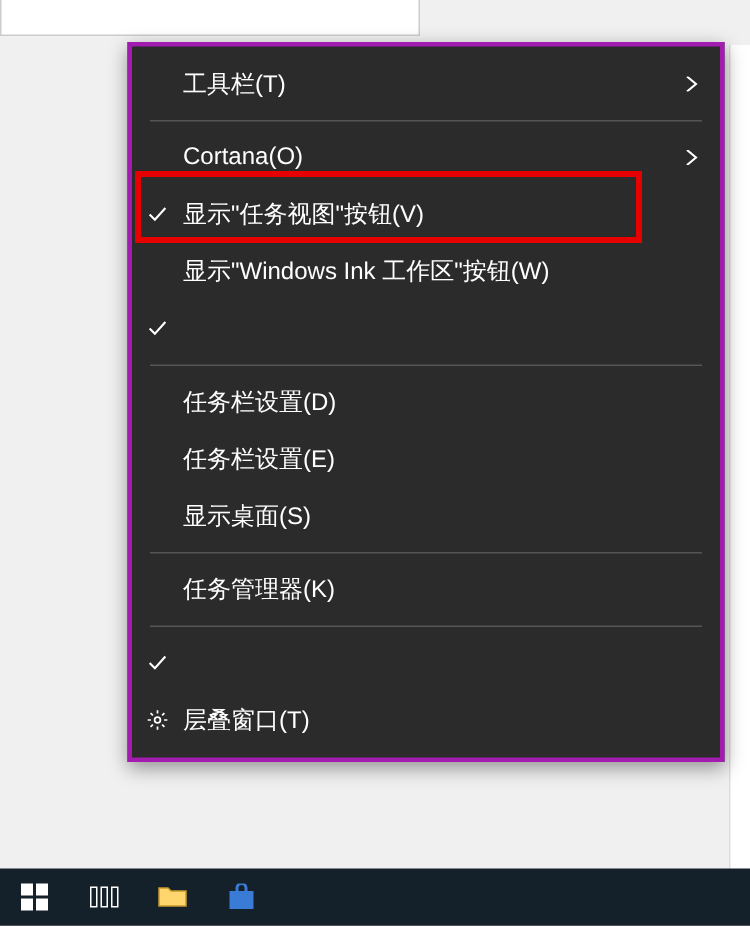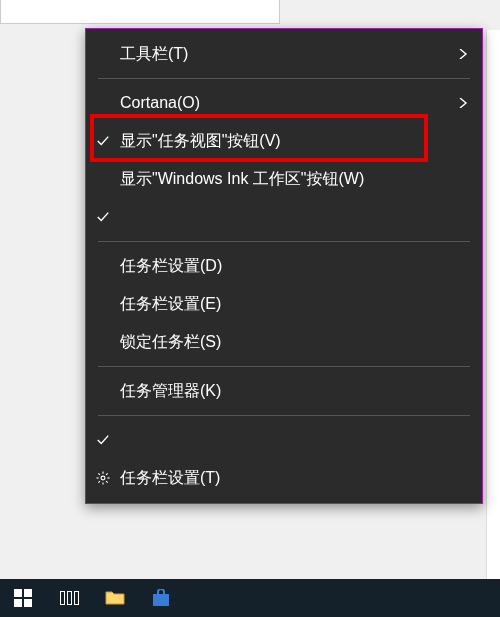--- a/index.html
+++ b/index.html
@@ -19,21 +19,21 @@
       background: #fff;
       border: 1px solid #ccc;
       border-top: none;
     }
     .context-menu {
       position: absolute;
       top: 28px;
       left: 85px;
       width: 398px;
       background: #2b2b2b;
-      border: 1px solid #a21caf;
+      border: 3px solid #a21caf;
       padding: 6px 0;
       box-shadow: 0 4px 12px rgba(0,0,0,0.4);
     }
     .menu-item {
       display: flex;
       align-items: center;
       height: 38px;
       color: #fff;
       font-size: 16px;
       padding: 0 14px 0 0;
@@ -153,21 +153,21 @@
       <span class="label">任务栏设置(D)</span>
       <span class="expand-col"></span>
     </div>
     <div class="menu-item">
       <span class="check-col"></span>
       <span class="label">任务栏设置(E)</span>
       <span class="expand-col"></span>
     </div>
     <div class="menu-item">
       <span class="check-col"></span>
-      <span class="label">锁定任务栏(S)</span>
+      <span class="label">显示桌面(S)</span>
       <span class="expand-col"></span>
     </div>
     <div class="separator"></div>
     <div class="menu-item">
       <span class="check-col"></span>
       <span class="label">任务管理器(K)</span>
       <span class="expand-col"></span>
     </div>
     <div class="separator"></div>
     <div class="menu-item">
@@ -187,21 +187,21 @@
             <line x1="8" y1="13" x2="8" y2="15.5"></line>
             <line x1="0.5" y1="8" x2="3" y2="8"></line>
             <line x1="13" y1="8" x2="15.5" y2="8"></line>
             <line x1="2.7" y1="2.7" x2="4.5" y2="4.5"></line>
             <line x1="11.5" y1="11.5" x2="13.3" y2="13.3"></line>
             <line x1="2.7" y1="13.3" x2="4.5" y2="11.5"></line>
             <line x1="11.5" y1="4.5" x2="13.3" y2="2.7"></line>
           </g>
         </svg>
       </span>
-      <span class="label">任务栏设置(T)</span>
+      <span class="label">层叠窗口(T)</span>
       <span class="expand-col"></span>
     </div>
   </div>
 
 <div class="highlight-box"></div>
 
 <div class="taskbar">
   <div class="taskbar-item">
     <div class="start-icon">
         <div></div>

